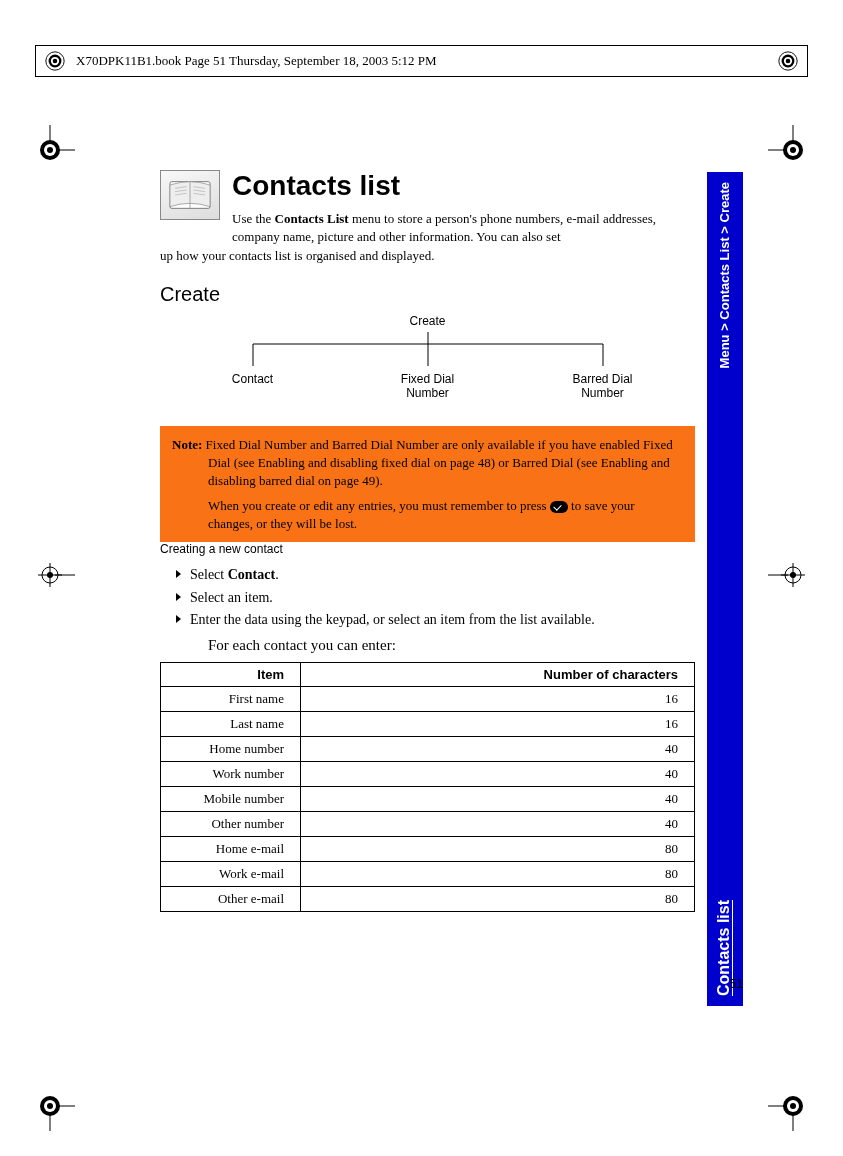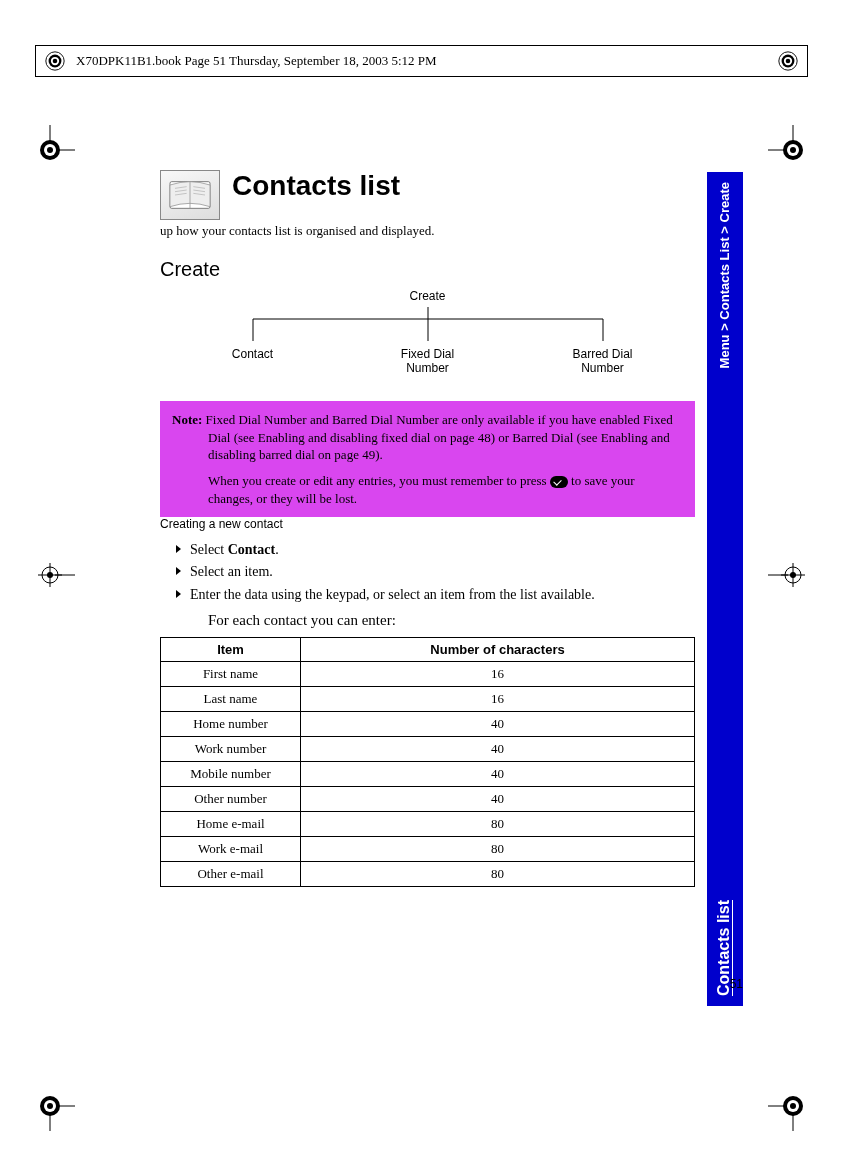--- a/index.html
+++ b/index.html
@@ -116,21 +116,21 @@
     font-size: 12px;
     text-align: center;
   }
   .tree-top { margin-bottom: 4px; }
   .tree-svg { width: 470px; height: 40px; display: block; margin: 0 auto; }
   .tree-row { display: flex; justify-content: space-between; }
   .tree-cell { width: 120px; text-align: center; line-height: 1.2; }
 
   
   .note-box {
-    background: #d946ef;
+    background: #f97316;
     padding: 10px 12px;
     font-size: 13px;
     line-height: 1.35;
     margin-top: 26px;
   }
   .note-box p { margin-left: 36px; text-indent: -36px; }
   .note-box p.second { margin-top: 8px; text-indent: 0; }
   .save-icon {
     display: inline-block;
     width: 18px; height: 12px;
@@ -172,21 +172,21 @@
 
   
   table.char-table {
     width: 100%;
     border-collapse: collapse;
     font-size: 13px;
   }
   table.char-table th, table.char-table td {
     border: 1px solid #000;
     padding: 4px 16px;
-    text-align: center;
+    text-align: right;
   }
   table.char-table th {
     font-family: Arial, sans-serif;
     font-weight: bold;
     background: #fff;
   }
   table.char-table th:first-child,
   table.char-table td:first-child { width: 140px; }
 
   .page-num {
@@ -294,20 +294,23 @@
         <line x1="12" y1="16" x2="26" y2="14" stroke="#bbb"></line>
         <line x1="12" y1="20" x2="26" y2="18" stroke="#bbb"></line>
         <line x1="12" y1="24" x2="26" y2="22" stroke="#bbb"></line>
         <line x1="34" y1="14" x2="48" y2="16" stroke="#bbb"></line>
         <line x1="34" y1="18" x2="48" y2="20" stroke="#bbb"></line>
         <line x1="34" y1="22" x2="48" y2="24" stroke="#bbb"></line>
       </svg>
     </div>
     <div>
       <h1 class="main-title">Contacts list</h1>
+      <p class="intro">
+        <span>Use the </span><span class="b">Contacts List</span><span> menu to store a person's phone numbers, e-mail addresses, company name, picture and other information. You can also set</span>
+      </p>
     </div>
   </div>
   <p class="intro-wrap">up how your contacts list is organised and displayed.</p>
 
   <h2 class="section-h">Create</h2>
 
   <div class="tree">
     <div class="tree-top">Create</div>
     <svg class="tree-svg" viewBox="0 0 470 40">
       <line x1="235" y1="0" x2="235" y2="12" stroke="#000"></line>

